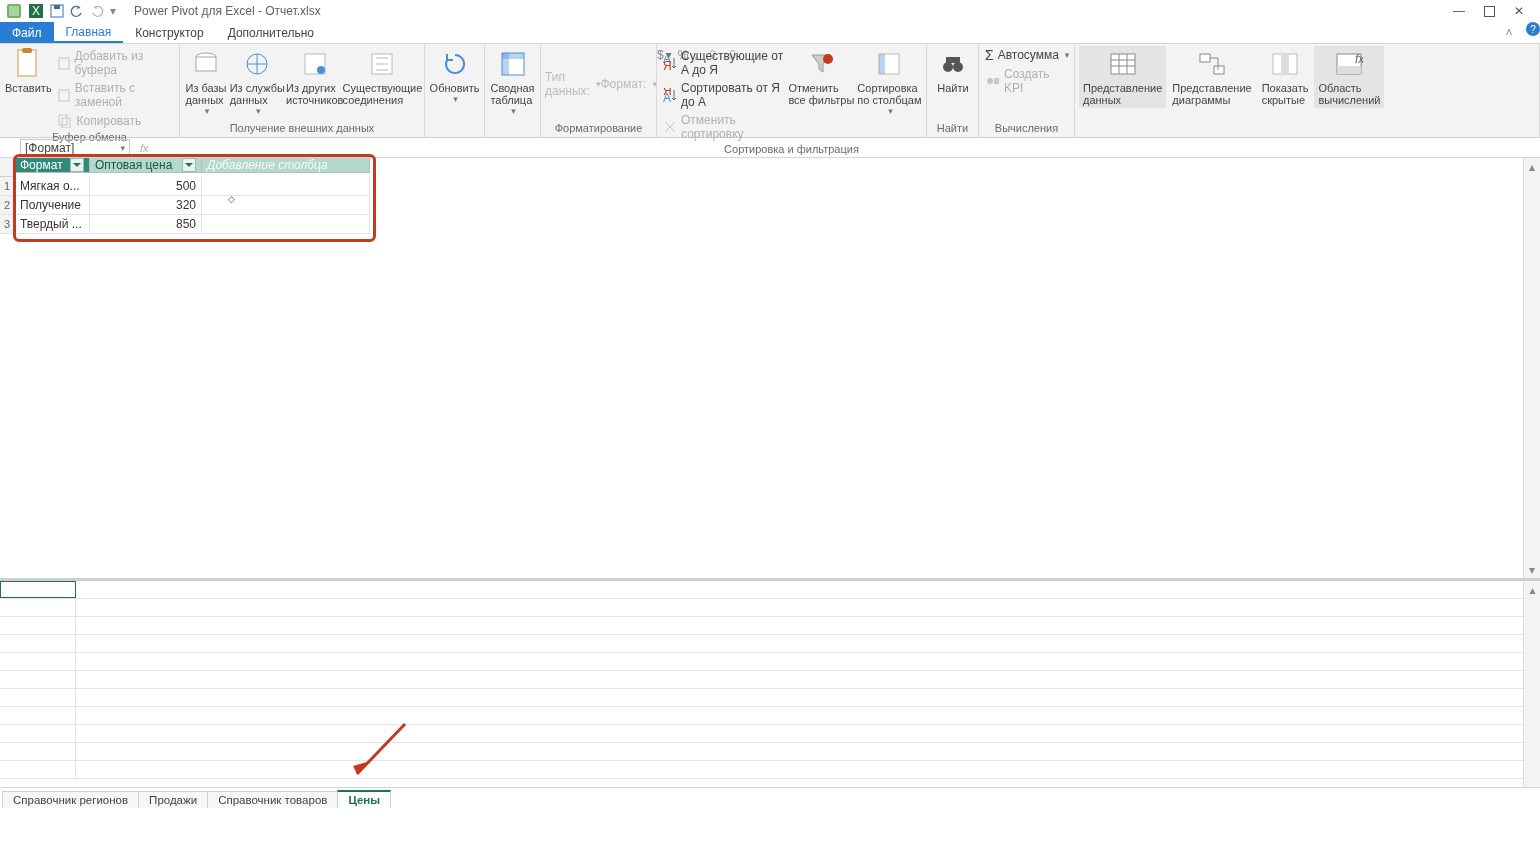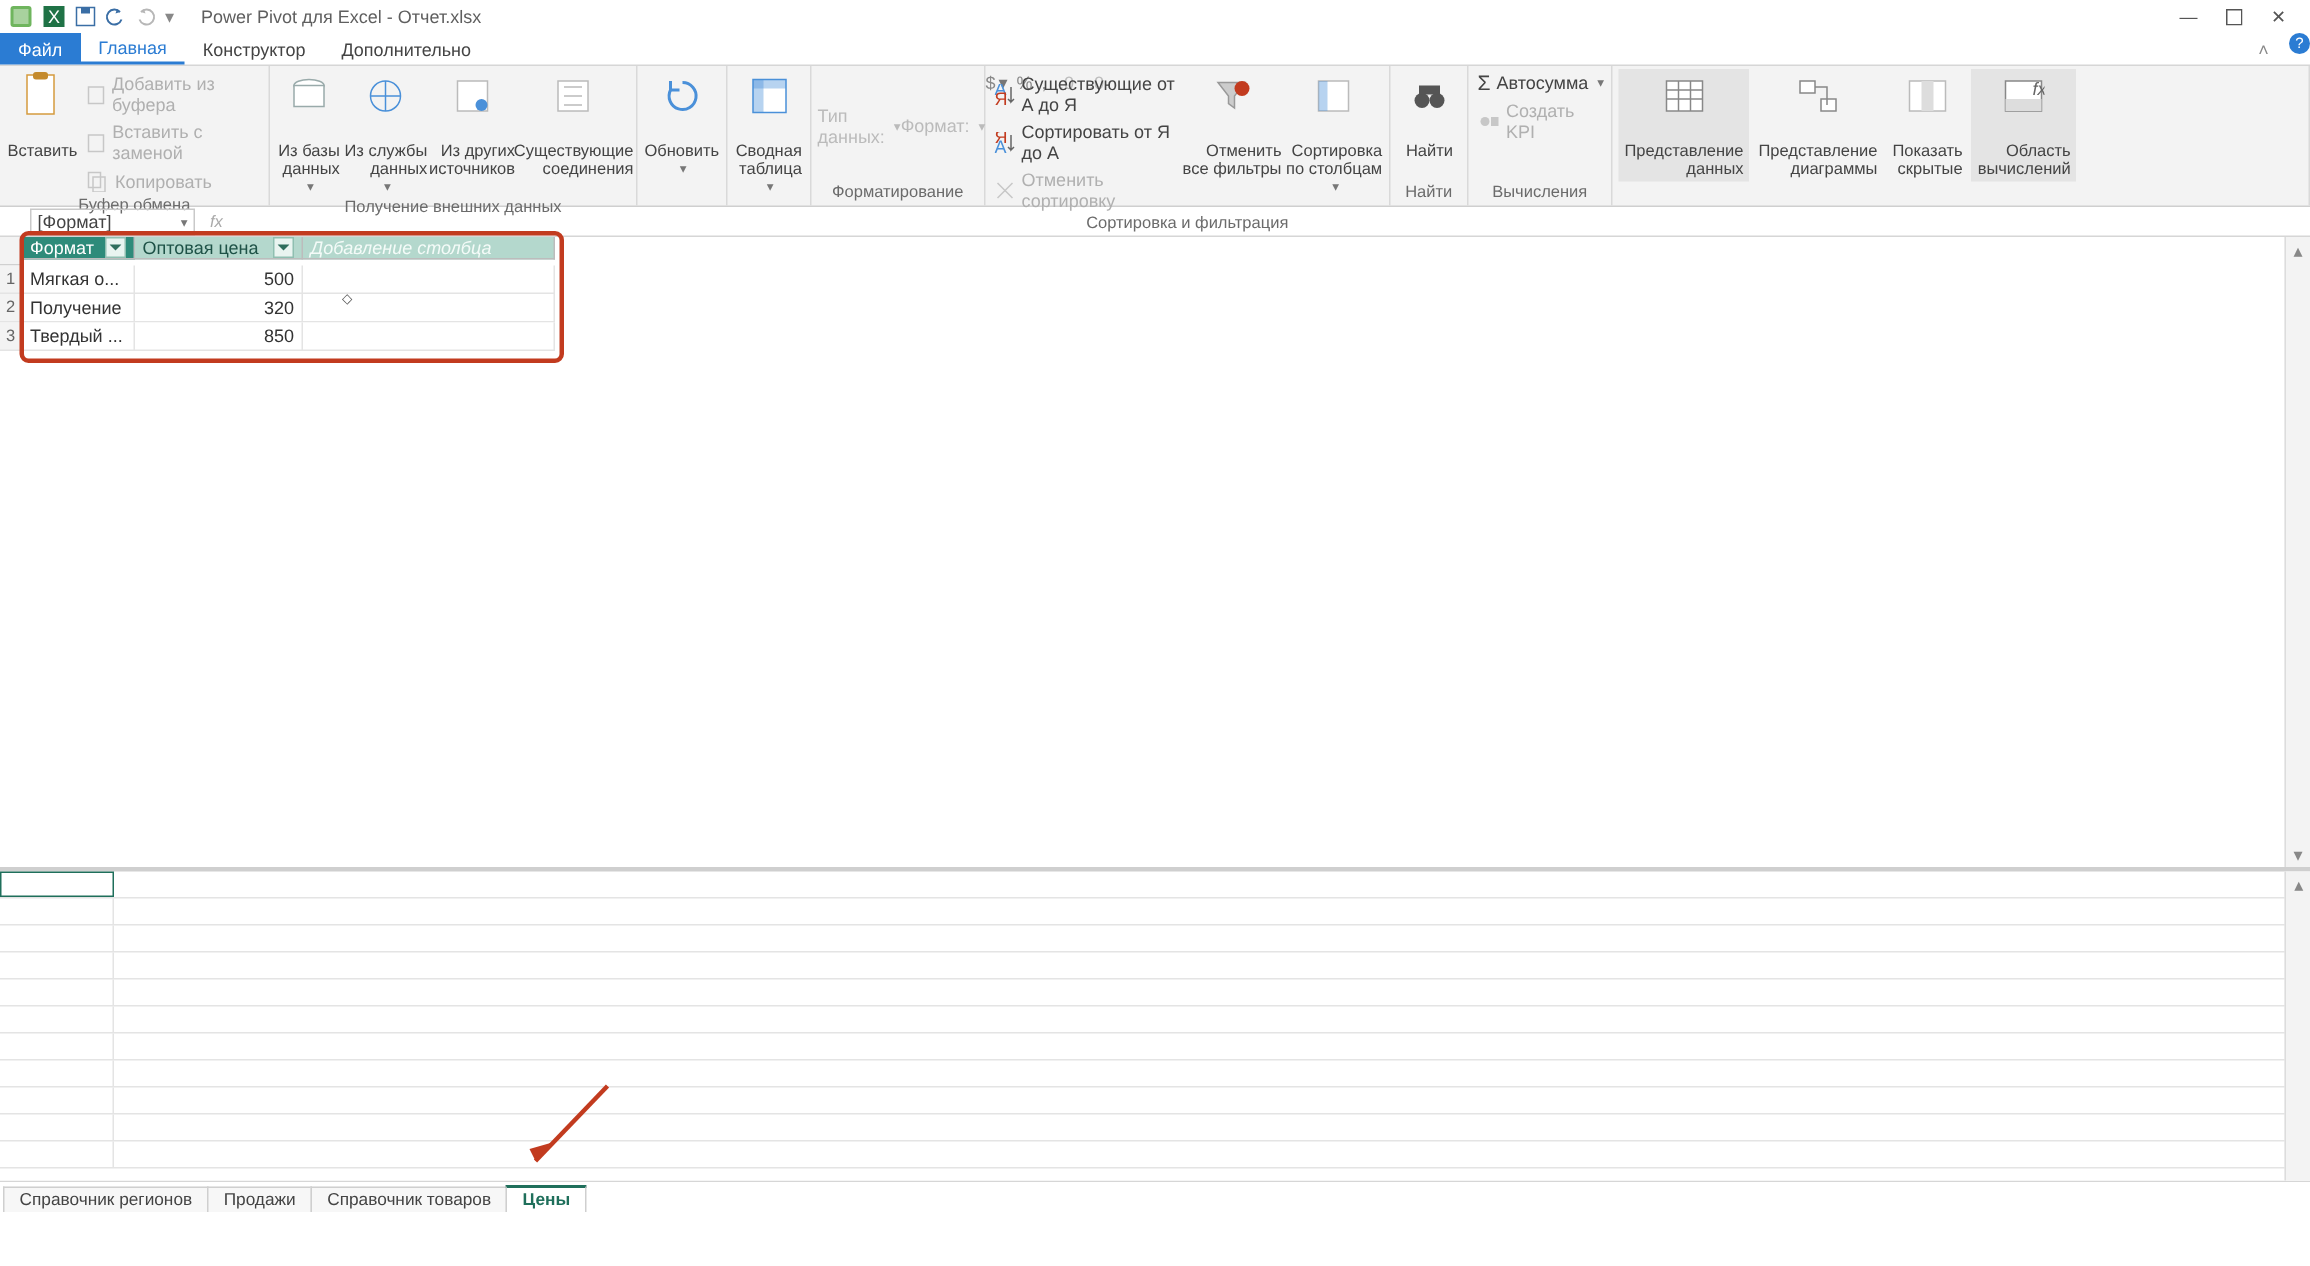--- a/index.html
+++ b/index.html
@@ -19,21 +19,21 @@
 .tab.active{border-bottom:2px solid #2b7cd3;color:#2b7cd3}
 .tabsrow .tabspacer{flex:1}
 .tabsrow .collapse{width:22px;display:flex;align-items:center;justify-content:center;color:#888}
 
 .ribbon{height:94px;background:#f3f3f3;border-bottom:1px solid #cfcfcf;display:flex;align-items:stretch}
 .group{border-right:1px solid #d9d9d9;display:flex;flex-direction:column;align-items:stretch;padding:2px 4px}
 .group .body{flex:1;display:flex;align-items:flex-start;gap:2px}
 .group .caption{font-size:11px;color:#6b6b6b;text-align:center;padding:1px 0}
 .bigbtn{display:flex;flex-direction:column;align-items:center;justify-content:flex-start;padding:2px 4px;min-width:44px}
 .bigbtn .ico{width:32px;height:32px;display:flex;align-items:center;justify-content:center}
-.bigbtn .lbl{font-size:11px;color:#444;text-align:right;line-height:1.1;margin-top:15px;white-space:pre}
+.bigbtn .lbl{font-size:11px;color:#444;text-align:left;line-height:1.1;margin-top:2px;white-space:pre}
 .smallstack{display:flex;flex-direction:column;gap:2px;padding-top:2px}
 .smallbtn{display:flex;align-items:center;gap:4px;padding:1px 2px;color:#444}
 .smallbtn.disabled{color:#b0b0b0}
 .smallbtn .sico{width:16px;height:16px;display:flex;align-items:center;justify-content:center}
 .fmtrow{display:flex;align-items:center;gap:4px;color:#888;font-size:11px;padding:1px 0}
 .fmtrow.disabled *{color:#bbb}
 .fmtsym{display:flex;gap:6px;padding-top:2px;color:#888}
 .fmtsym span{font-size:12px}
 .dd{font-size:9px;color:#777;margin-left:2px}
 .highlight-btn{background:#e4e4e4}

